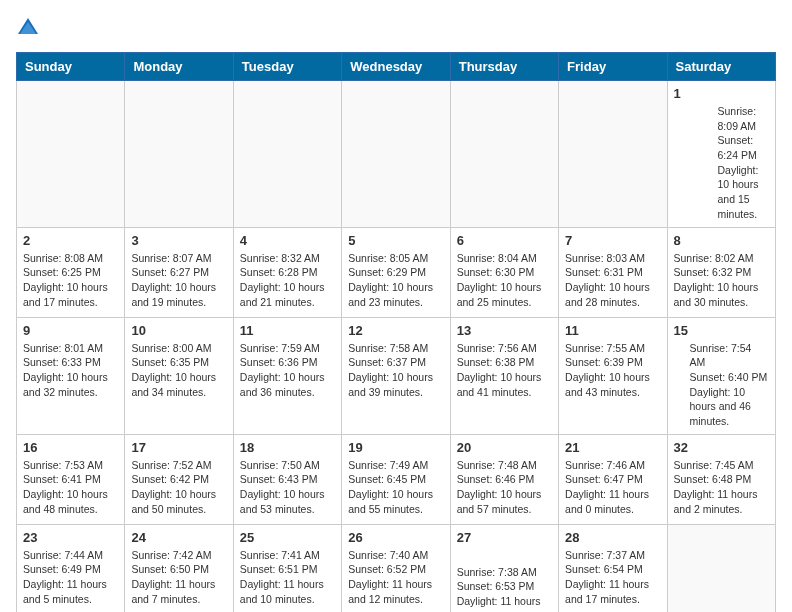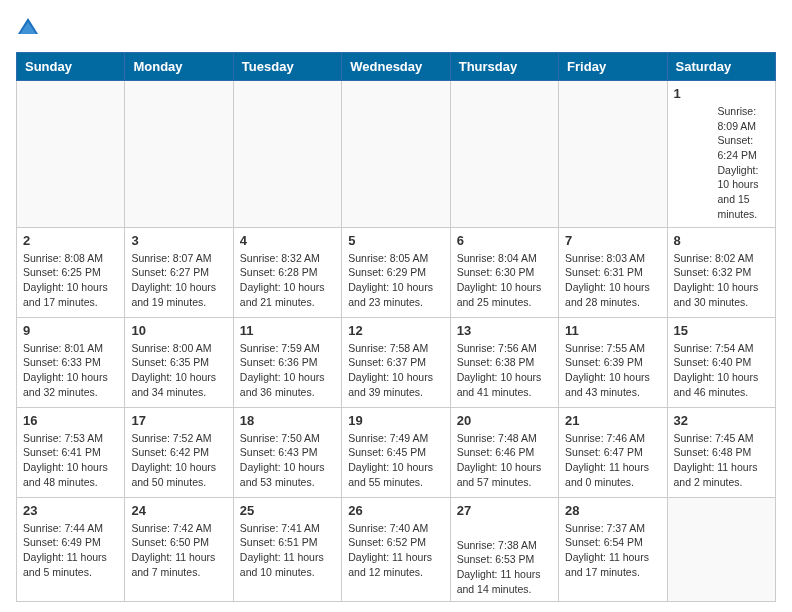--- a/index.html
+++ b/index.html
@@ -207,21 +207,21 @@
 Daylight: 10 hours and 41 minutes.</div>
         </td>
         <td>
           <span class="day-number">11</span>
           <div class="day-info" style="white-space: pre-line;">Sunrise: 7:55 AM
 Sunset: 6:39 PM
 Daylight: 10 hours and 43 minutes.</div>
         </td>
         <td>
           <span class="day-number">15</span>
-          <div class="day-info" style="white-space: pre-line;">Sunrise: 7:54 AM
+          <div class="day-info" style="white-space: pre-line; margin-left: 16px;">Sunrise: 7:54 AM
 Sunset: 6:40 PM
 Daylight: 10 hours and 46 minutes.</div>
         </td>
       </tr>
       <tr>
         <td>
           <span class="day-number">16</span>
           <div class="day-info" style="white-space: pre-line;">Sunrise: 7:53 AM
 Sunset: 6:41 PM
 Daylight: 10 hours and 48 minutes.</div>

